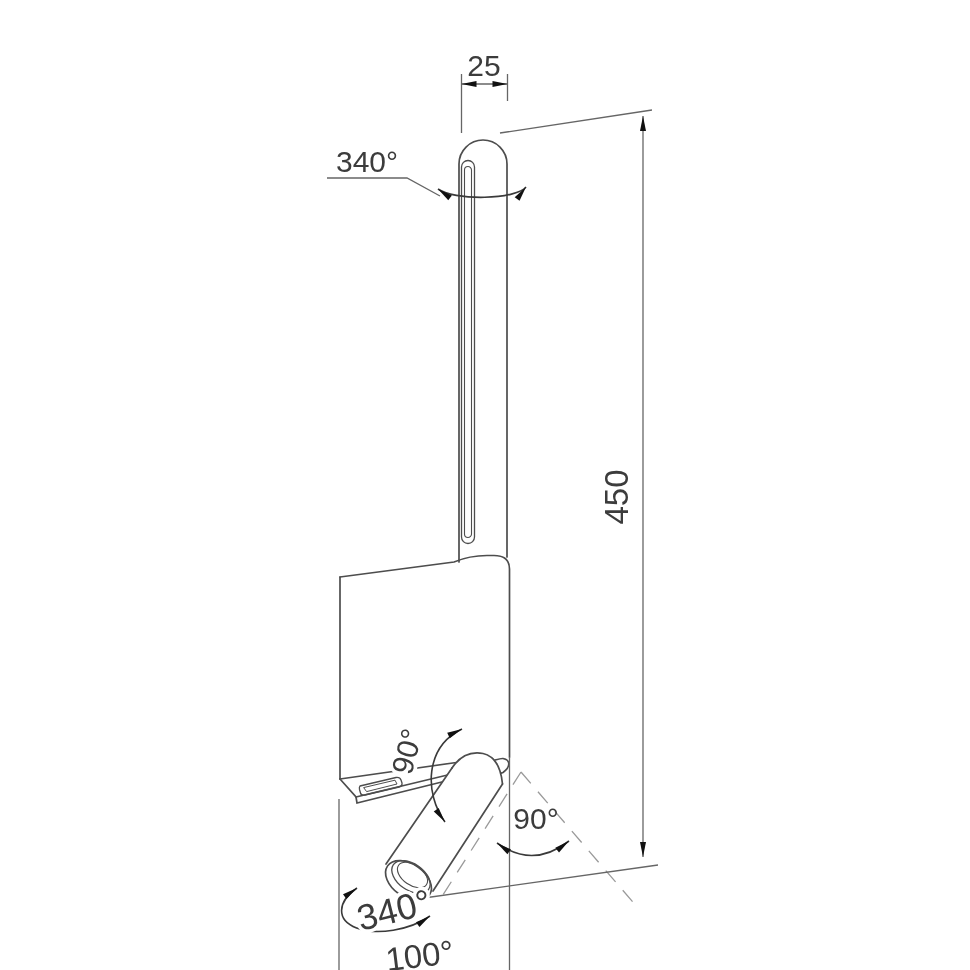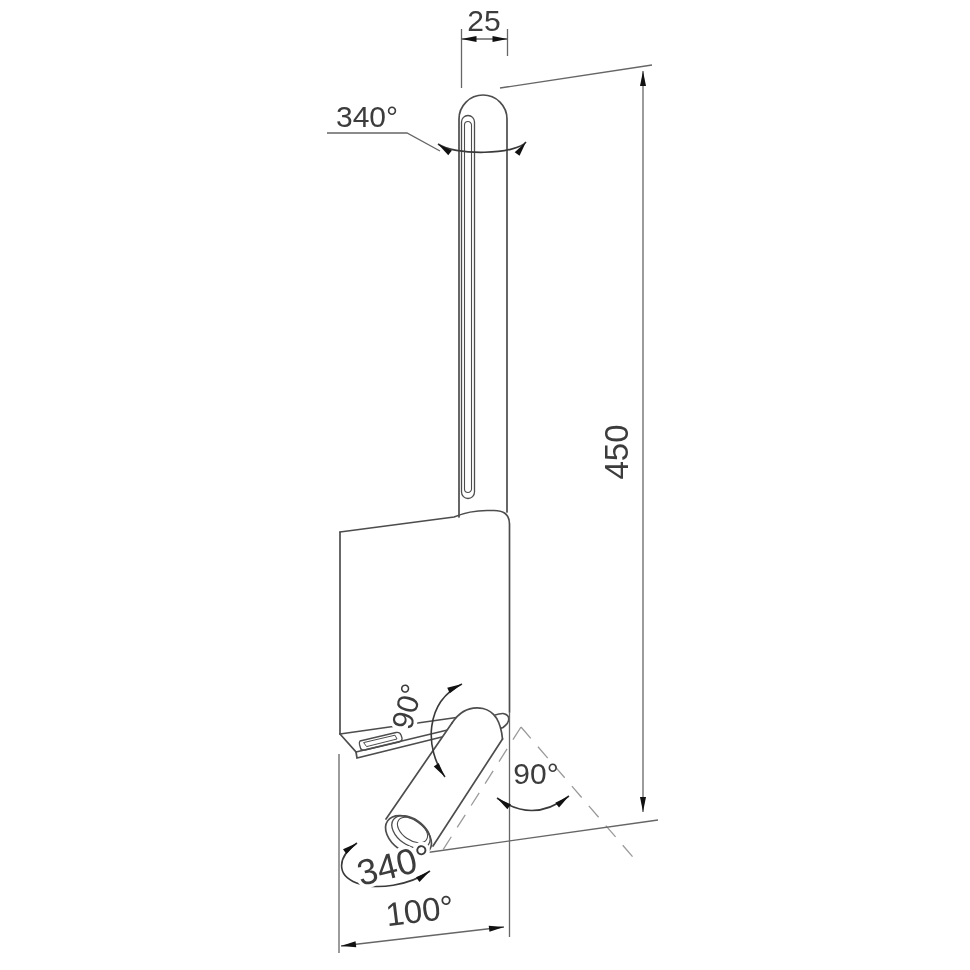--- a/index.html
+++ b/index.html
@@ -2,21 +2,21 @@
 <html><head>
 <meta charset="utf-8">
 <style>
   html,body{margin:0;padding:0;}
   body{
     width:970px;height:970px;
     background:#ffffff;
     font-family:"Liberation Sans", sans-serif;
     overflow:hidden;
   }
-  #stage{width:970px;height:872px;position:relative;}
+  #stage{width:970px;height:872px;position:relative;margin-top:45px;}
   svg{display:block;}
   text{fill:#3c3c3c;}
   .halo{paint-order:stroke;stroke:#ffffff;stroke-width:7px;stroke-linejoin:round;}
 </style>
 </head>
 <body>
 
 <div id="stage">
 <svg width="970" height="970" viewBox="0 0 970 970">
   <defs>

